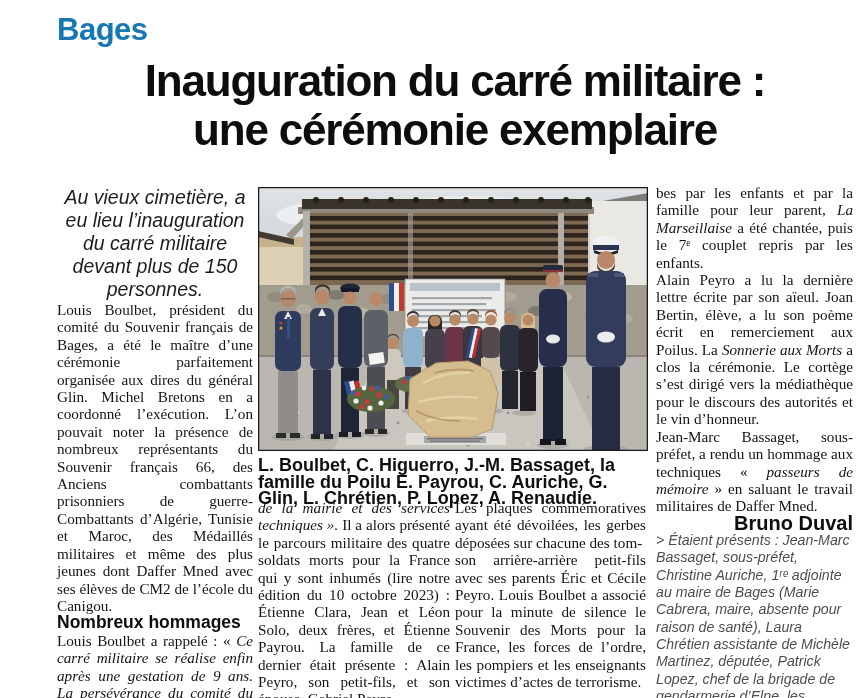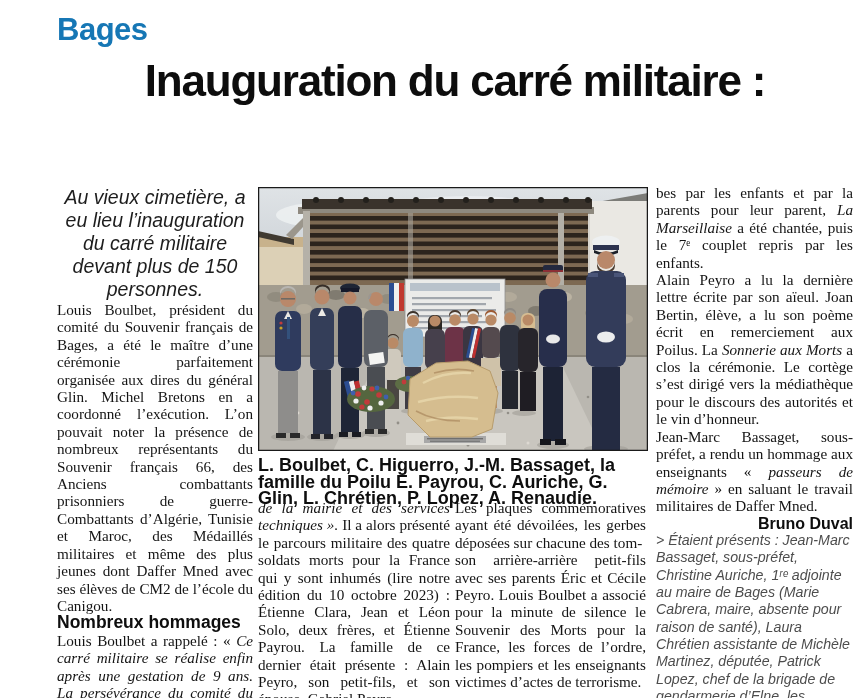--- a/index.html
+++ b/index.html
@@ -43,37 +43,38 @@
   .figure{position:absolute;left:258px;top:187px;width:390px;height:264px;}
   .figure svg{display:block;}
   .caption{
     position:absolute;left:258px;top:457px;width:390px;
     font-family:"Liberation Sans",sans-serif;font-weight:bold;
     font-size:18px;line-height:16.5px;color:#0e0e0e;text-align:left;
   }
 
   .byline{
     font-family:"Liberation Sans",sans-serif;font-weight:bold;
-    font-size:16px;text-align:right;margin-top:3px;color:#0e0e0e;
+    font-size:20px;text-align:right;margin-top:3px;color:#0e0e0e;
   }
   .footnote{
     font-family:"Liberation Sans",sans-serif;font-style:italic;
     font-size:14.2px;line-height:17.3px;color:#4d4d4d;
     margin-top:26px;text-align:left;
   }
 </style>
 </head>
 <body>
 
 <div class="page">
 
   <div class="kicker">Bages</div>
 
   <h1 class="headline" style="margin:0;text-align:center;">
     <span>Inauguration du carré militaire :</span>
+    <span>une cérémonie exemplaire</span>
   </h1>
 
   <div class="col col1">
     <p class="lede">Au vieux cimetière, a eu lieu l’inauguration du carré militaire devant plus de 150 personnes.</p>
     <p>Louis Boulbet, président du comité du Souvenir français de Bages, a été le maître d’une cérémonie parfaitement organisée aux dires du général Glin. Michel Bretons en a coordonné l’exécution. L’on pouvait noter la présence de nombreux représentants du Souvenir français 66, des Anciens combattants prisonniers de guerre-Combattants d’Algérie, Tunisie et Maroc, des Médaillés militaires et même des plus jeunes dont Daffer Mned avec ses élèves de CM2 de l’école du Canigou.</p>
     <p class="subhead">Nombreux hommages</p>
     <p><span>Louis Boulbet a rappelé : « </span><span class="i">Ce carré militaire se réalise enfin après une gestation de 9 ans. La persévérance du comité du Souvenir français a permis la réalisation de ce projet grâce à l’aide</span></p>
   </div>
 
   <div class="figure">
@@ -379,20 +380,20 @@
   <div class="col col2">
     <p><span class="i">de la mairie et des services techniques ». </span><span>Il a alors présenté le parcours militaire des quatre soldats morts pour la France qui y sont inhumés (lire notre édition du 10 octobre 2023) : Étienne Clara, Jean et Léon Solo, deux frères, et Étienne Payrou. La famille de ce dernier était présente : Alain Peyro, son petit-fils, et son épouse, Gabriel Peyro,</span></p>
   </div>
 
   <div class="col col3">
     <p>Les plaques commémoratives ayant été dévoilées, les gerbes déposées sur chacune des tom-</p>
     <p>son arrière-arrière petit-fils avec ses parents Éric et Cécile Peyro. Louis Boulbet a associé pour la minute de silence le Souvenir des Morts pour la France, les forces de l’ordre, les pompiers et les enseignants victimes d’actes de terrorisme.</p>
   </div>
 
   <div class="col col4">
-    <p><span>bes par les enfants et par la parents pour leur parent, </span><span class="i">La Marseillaise</span><span> a été chantée, puis le 7ᵉ couplet repris par les enfants.</span></p>
+    <p><span>bes par les enfants et par la famille pour leur parent, </span><span class="i">La Marseillaise</span><span> a été chantée, puis le 7ᵉ couplet repris par les enfants.</span></p>
     <p><span>Alain Peyro a lu la dernière lettre écrite par son aïeul. Joan Bertin, élève, a lu son poème écrit en remerciement aux Poilus. La </span><span class="i">Sonnerie aux Morts</span><span> a clos la cérémonie. Le cortège s’est dirigé vers la médiathèque pour le discours des autorités et le vin d’honneur.</span></p>
-    <p><span>Jean-Marc Bassaget, sous-préfet, a rendu un hommage aux enseignants « </span><span class="i">passeurs de mémoire</span><span> » en saluant le travail militaires de Daffer Mned.</span></p>
+    <p><span>Jean-Marc Bassaget, sous-préfet, a rendu un hommage aux techniques « </span><span class="i">passeurs de mémoire</span><span> » en saluant le travail militaires de Daffer Mned.</span></p>
     <p class="byline">Bruno Duval</p>
     <p class="footnote">&gt; Étaient présents : Jean-Marc Bassaget, sous-préfet, Christine Auriche, 1ʳᵉ adjointe au maire de Bages (Marie Cabrera, maire, absente pour raison de santé), Laura Chrétien assistante de Michèle Martinez, députée, Patrick Lopez, chef de la brigade de gendarmerie d’Elne, les adjoints et conseillers municipaux de Bages...</p>
   </div>
 
 </div>
 
 </body></html>

